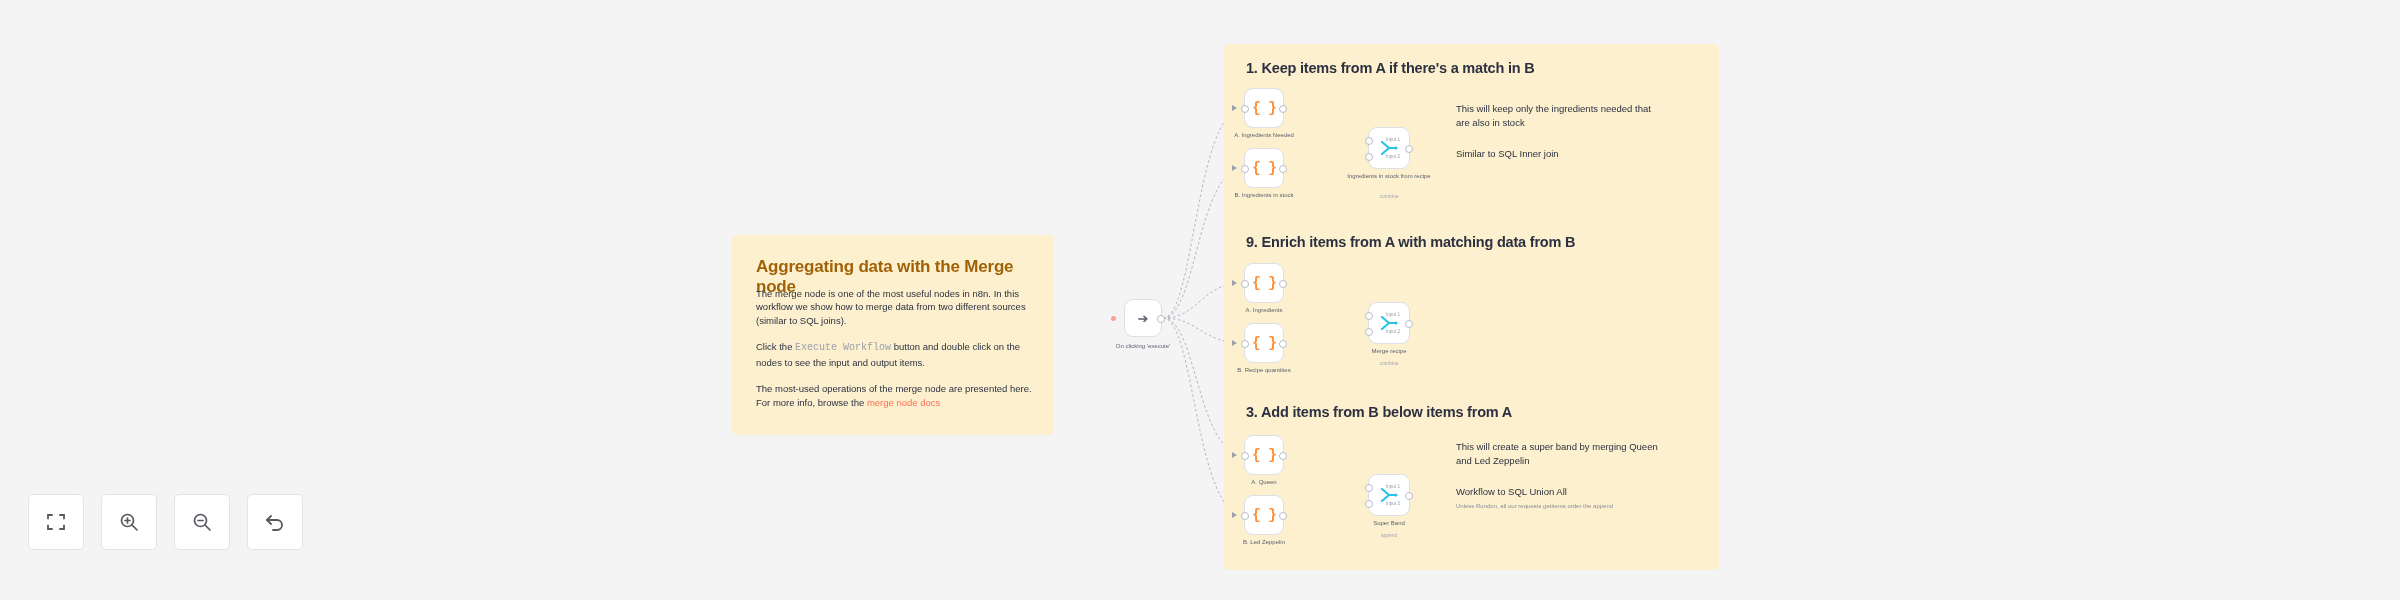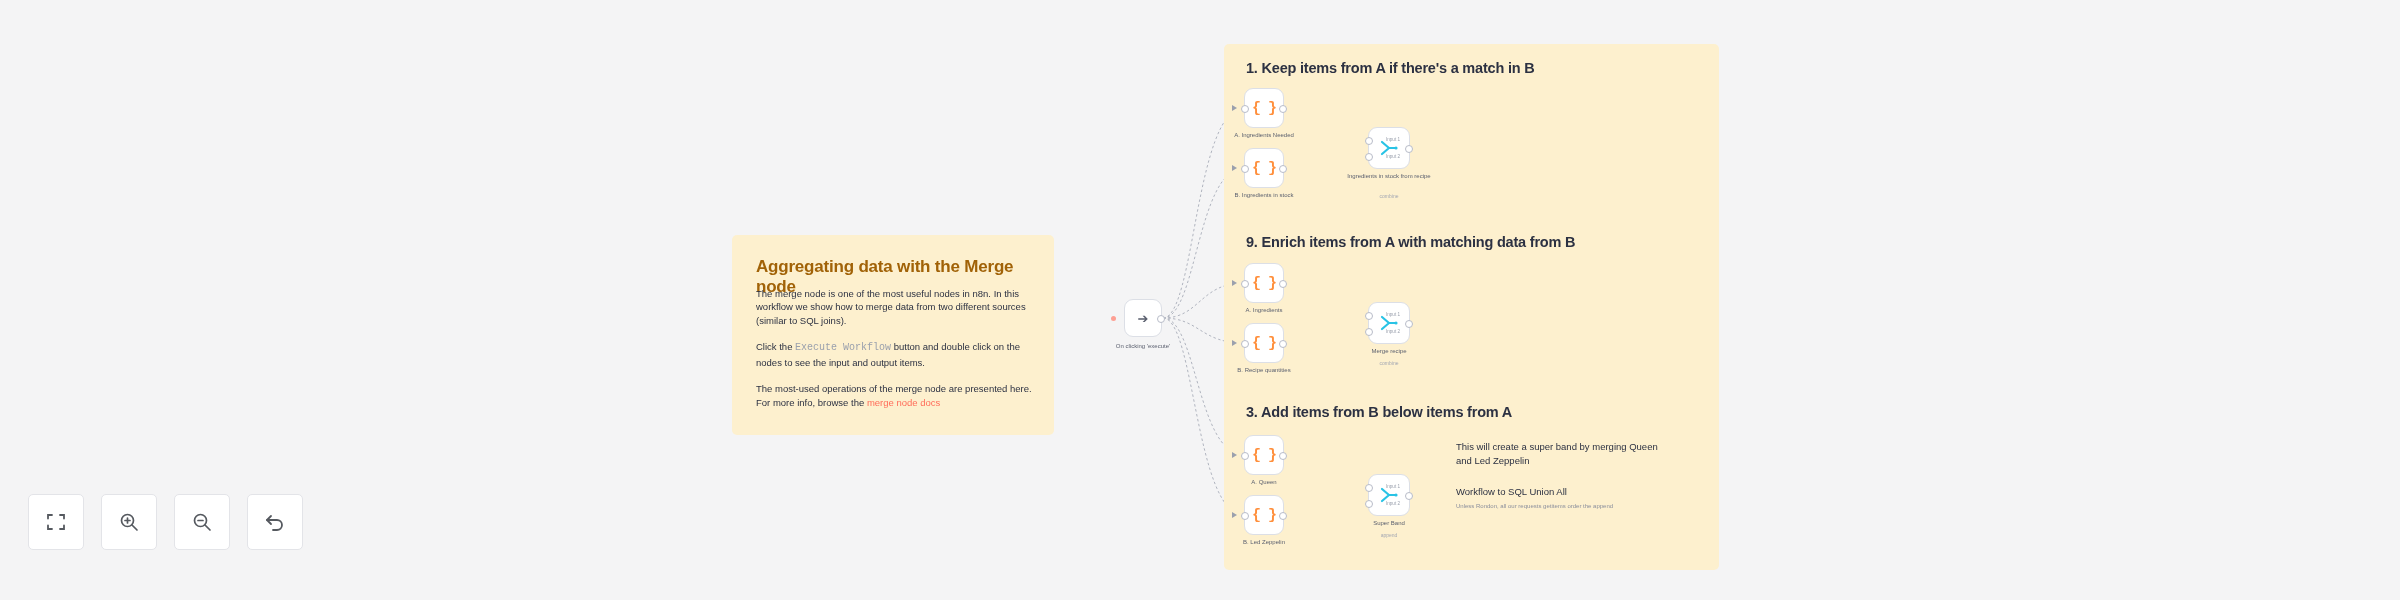--- a/index.html
+++ b/index.html
@@ -194,20 +194,24 @@
     <div class="trig-box">
       <span class="red-dot"></span>
       <span class="cursor-ico">➔</span>
       <span class="port out"></span>
     </div>
     <div class="node-label">On clicking 'execute'</div>
   </div>
 
   <div class="sticky sec" id="sec1">
     <div class="sec-title">1. Keep items from A if there's a match in B</div>
+    <div class="note-text" style="top:58px;">
+      <p class="l1">This will keep only the ingredients needed that are also in stock</p>
+      <p class="l2">Similar to SQL Inner join</p>
+    </div>
   </div>
 
   <div class="node" style="left:1244px;top:88px;">
     <div class="node-box">
       <span class="arrow-in"></span>
       <span class="port in"></span>
       <span class="brace">{ }</span>
       <span class="port out"></span>
     </div>
     <div class="node-label">A. Ingredients Needed</div>

